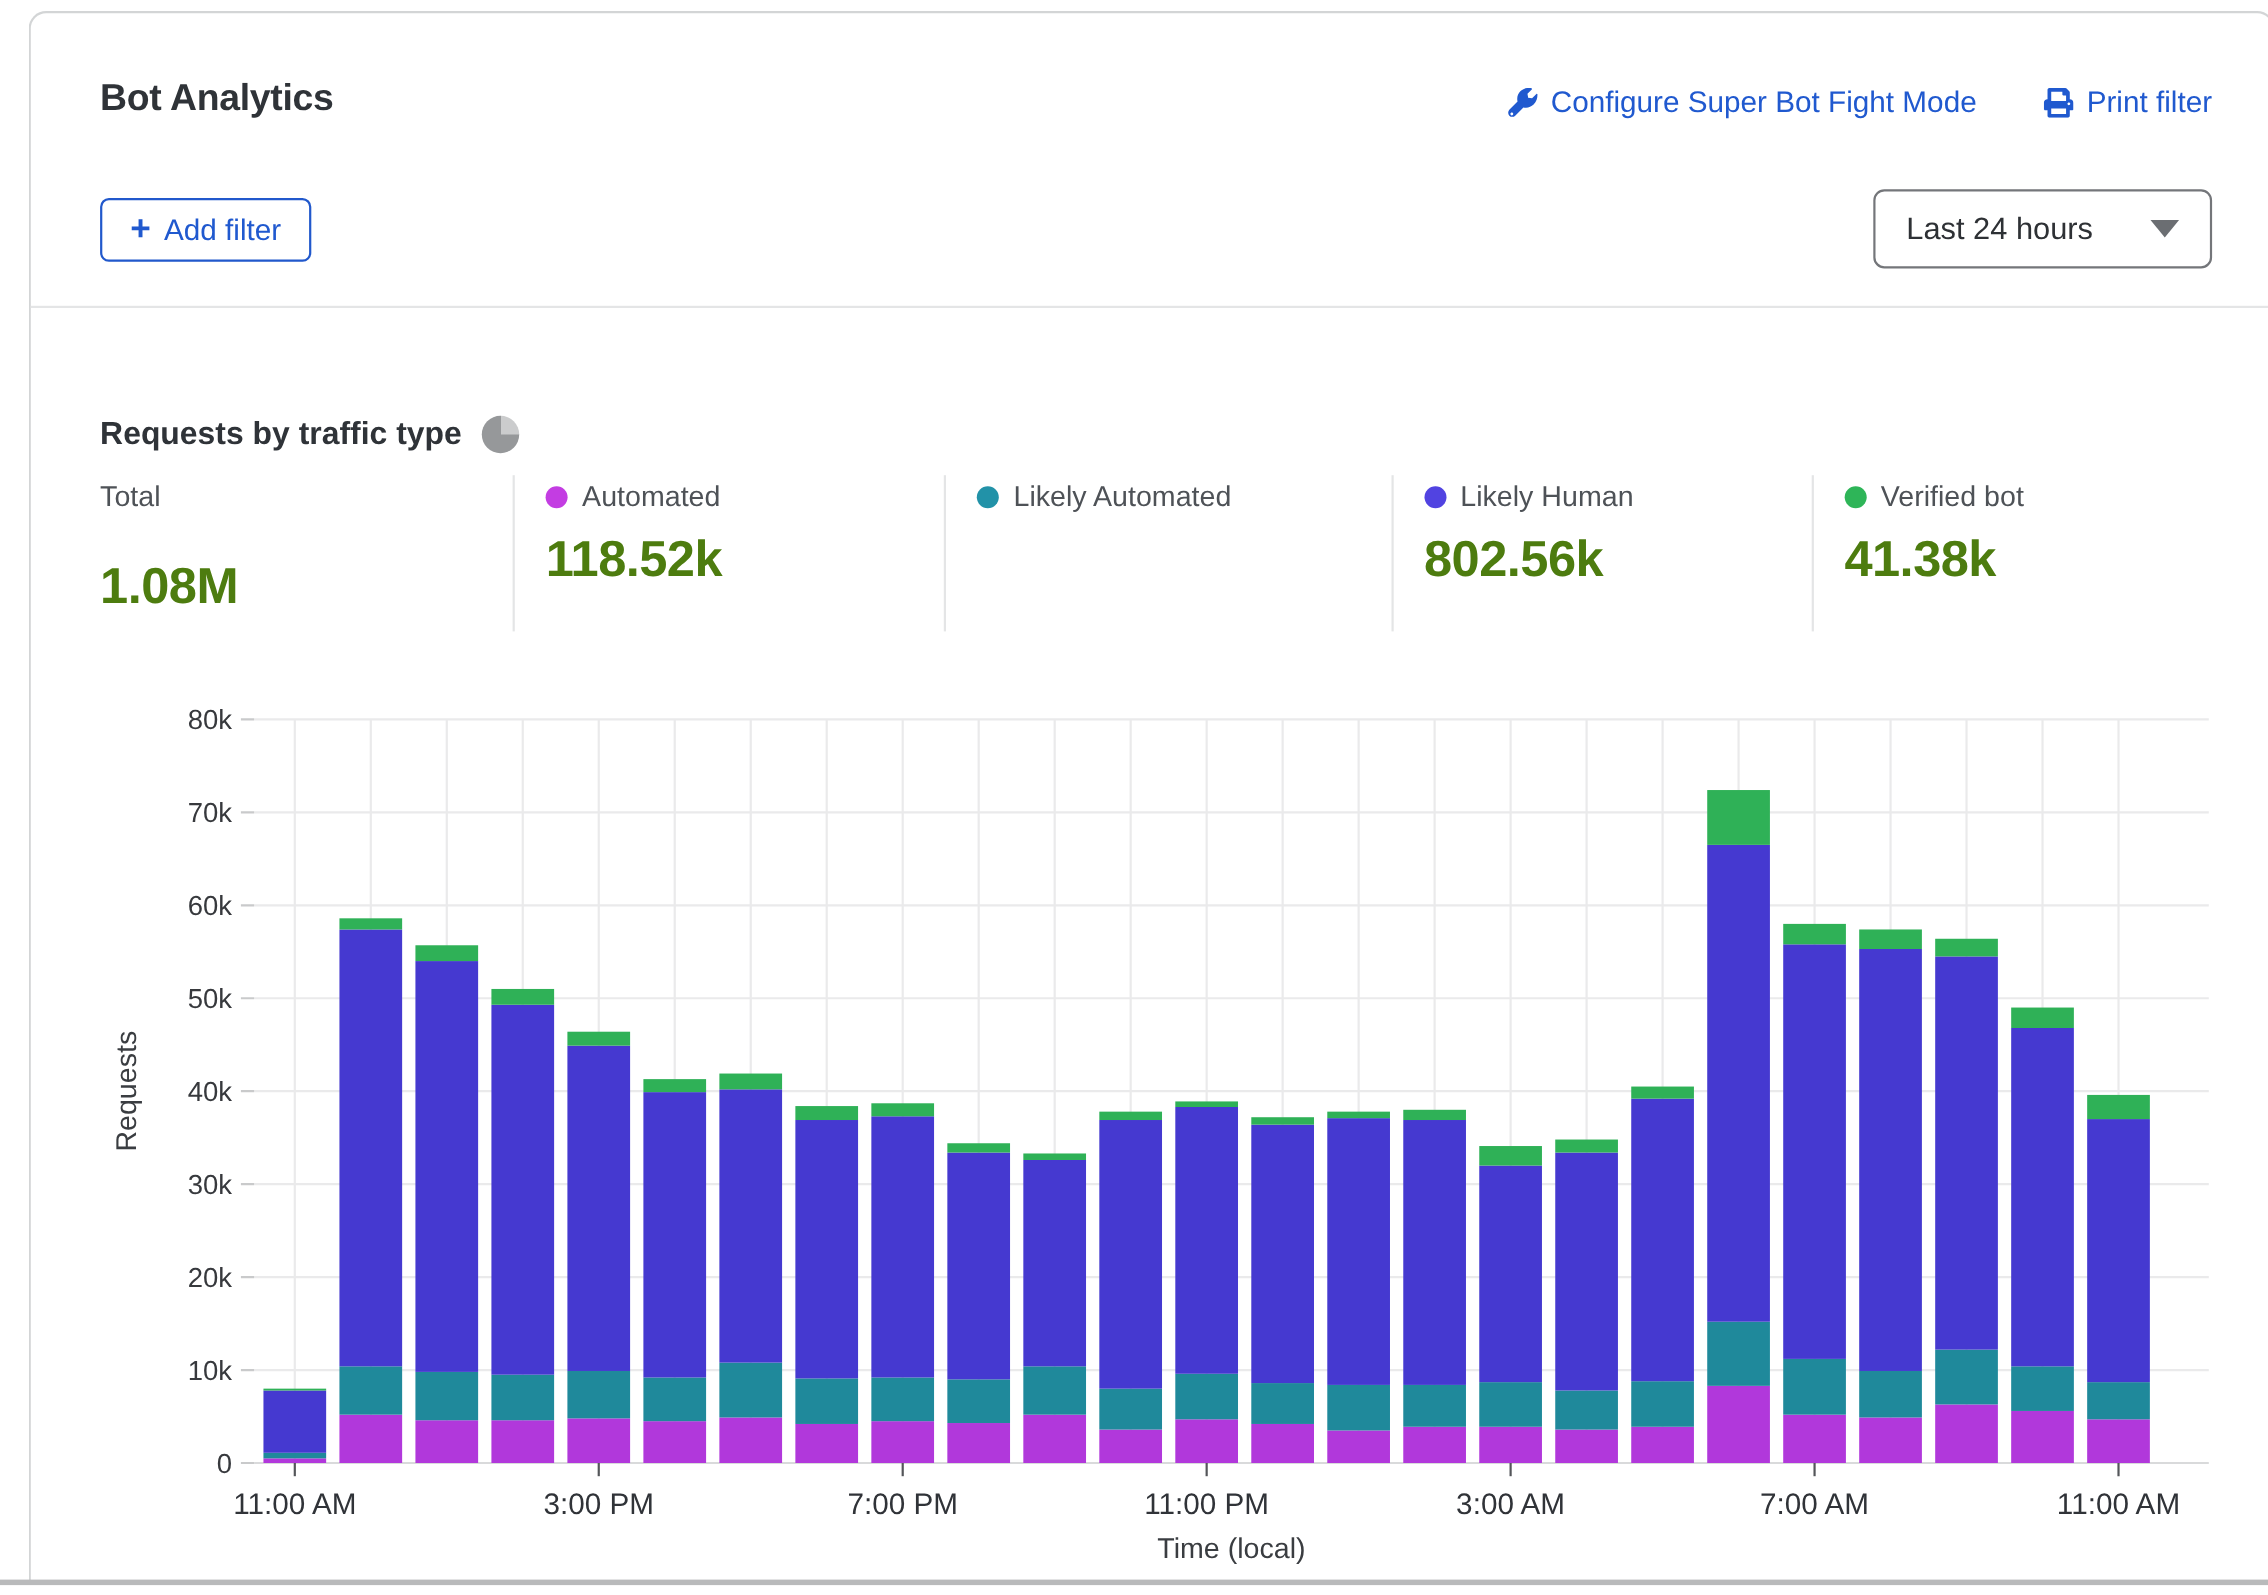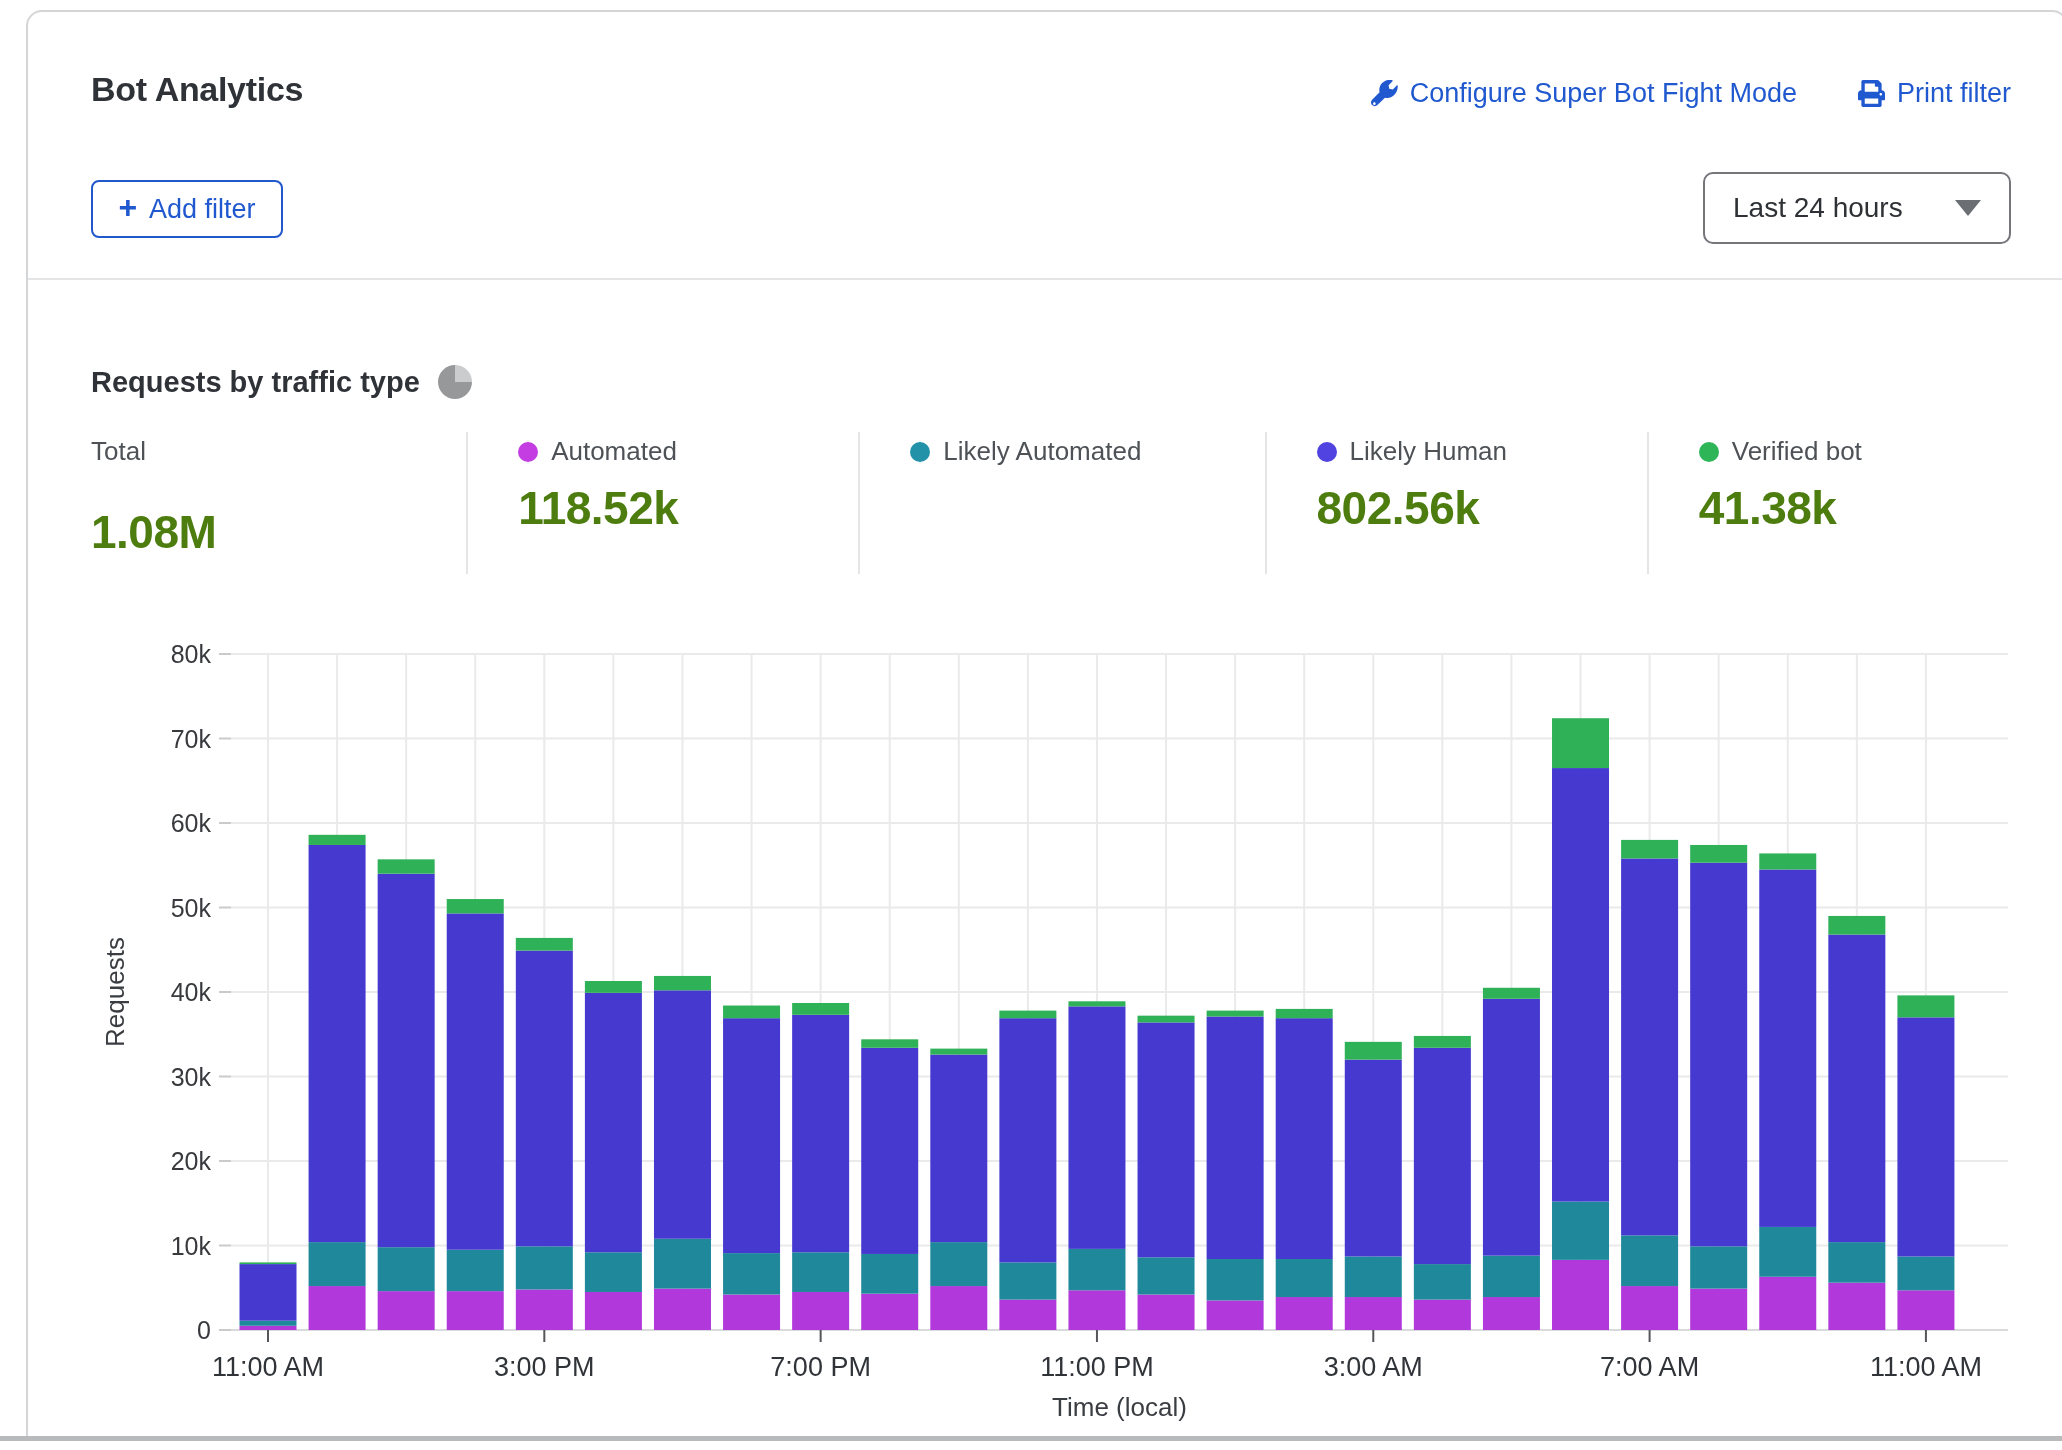--- a/index.html
+++ b/index.html
@@ -32,30 +32,30 @@
   .select-range {
     position:absolute; right:55px; top:160px; width:308px; height:72px;
     border:2px solid #74767a; border-radius:10px; background:#fff;
     display:flex; align-items:center; font-size:28px; color:#2e3135;
     padding:0 28px; cursor:pointer; justify-content:space-between;
   }
   .chevron-down { width:0; height:0; border-left:13px solid transparent;
                   border-right:13px solid transparent; border-top:16px solid #6b6e72; }
 
   
-  .section-heading { position:absolute; left:63px; top:353px; display:flex; align-items:center; gap:18px;text-align:right; }
+  .section-heading { position:absolute; left:63px; top:366px; display:flex; align-items:center; gap:18px;text-align:right; }
   .section-title { font-size:29px; font-weight:700; color:#2f3338; }
   .pie-icon { width:34px; height:34px; border-radius:50%;
               background:conic-gradient(#cbccCD 0deg 88deg, #96989a 92deg 360deg); }
 
   
   .stats-row { position:absolute; left:63px; top:420px; right:40px; height:142px;
                display:flex; align-items:stretch; }
   .stat-col { display:flex; flex-direction:column; justify-content:flex-start; }
-  .stat-col.divided { border-left:2px solid #e4e5e6; padding-left:50px; }
+  .stat-col.divided { border-left:2px solid #e4e5e6; padding-left:28px; }
   .stat-label-row { display:flex; align-items:center; gap:13px; margin-top:4px; }
   .dot { width:20px; height:20px; border-radius:50%; flex:0 0 auto; }
   .stat-label { font-size:26px; color:#4e5257; }
   .stat-value { font-size:46px; font-weight:700; color:#4d7c0f; margin-top:14px;
                 letter-spacing:-0.5px; }
 
   
   .chart-wrap { position:absolute; left:0; top:620px; width:2038px; height:800px; }
   .chart-wrap svg { display:block; }
   text { font-family:"Liberation Sans", sans-serif; }

